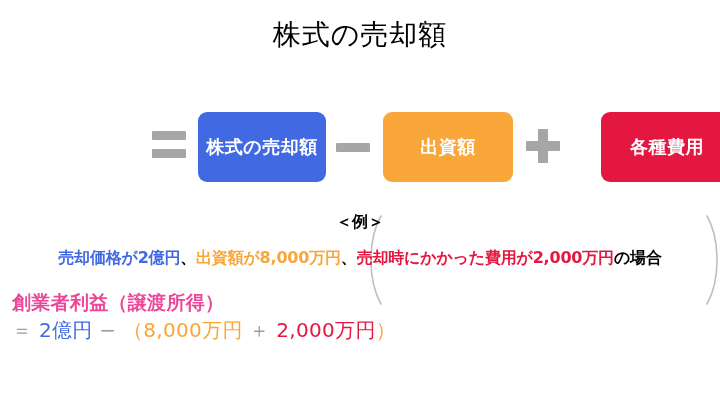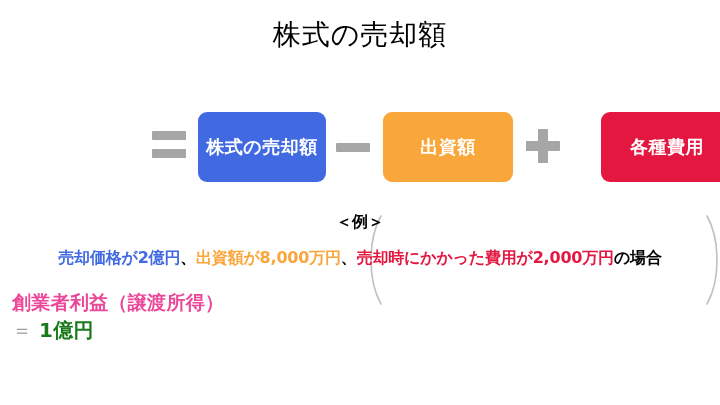--- a/index.html
+++ b/index.html
@@ -216,18 +216,22 @@
 <div class="rei-label">＜例＞</div>
 
 <div class="example-line">
   <span class="c-blue">売却価格が2億円</span><span class="c-black">、</span><span class="c-orange">出資額が8,000万円</span><span class="c-black">、</span><span class="c-red">売却時にかかった費用が2,000万円</span><span class="c-black">の場合</span>
 </div>
 
 <div class="calc">
 
   <div class="calc-heading">創業者利益（譲渡所得）</div>
 
-
   <div class="calc-line">
     <span class="eqs">＝</span>
-    <span class="c-green calc-result">1億円</span>
-  </div>
+    <span class="c-blue">2億円</span>
+    <span class="opr">−</span>
+    <span class="c-orange">（</span><span class="c-orange">8,000万円</span>
+    <span class="opr">＋</span>
+    <span class="c-red">2,000万円</span><span class="c-orange">）</span>
+  </div>
+
 </div>
 
 </body></html>

